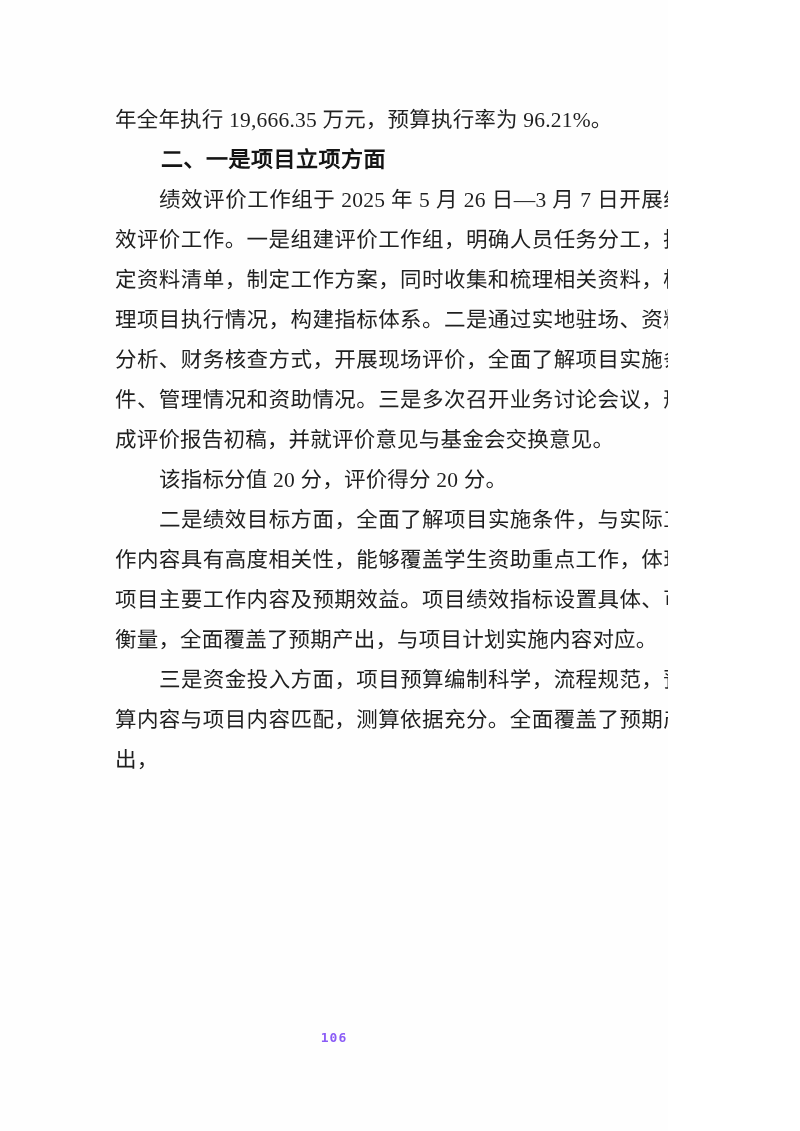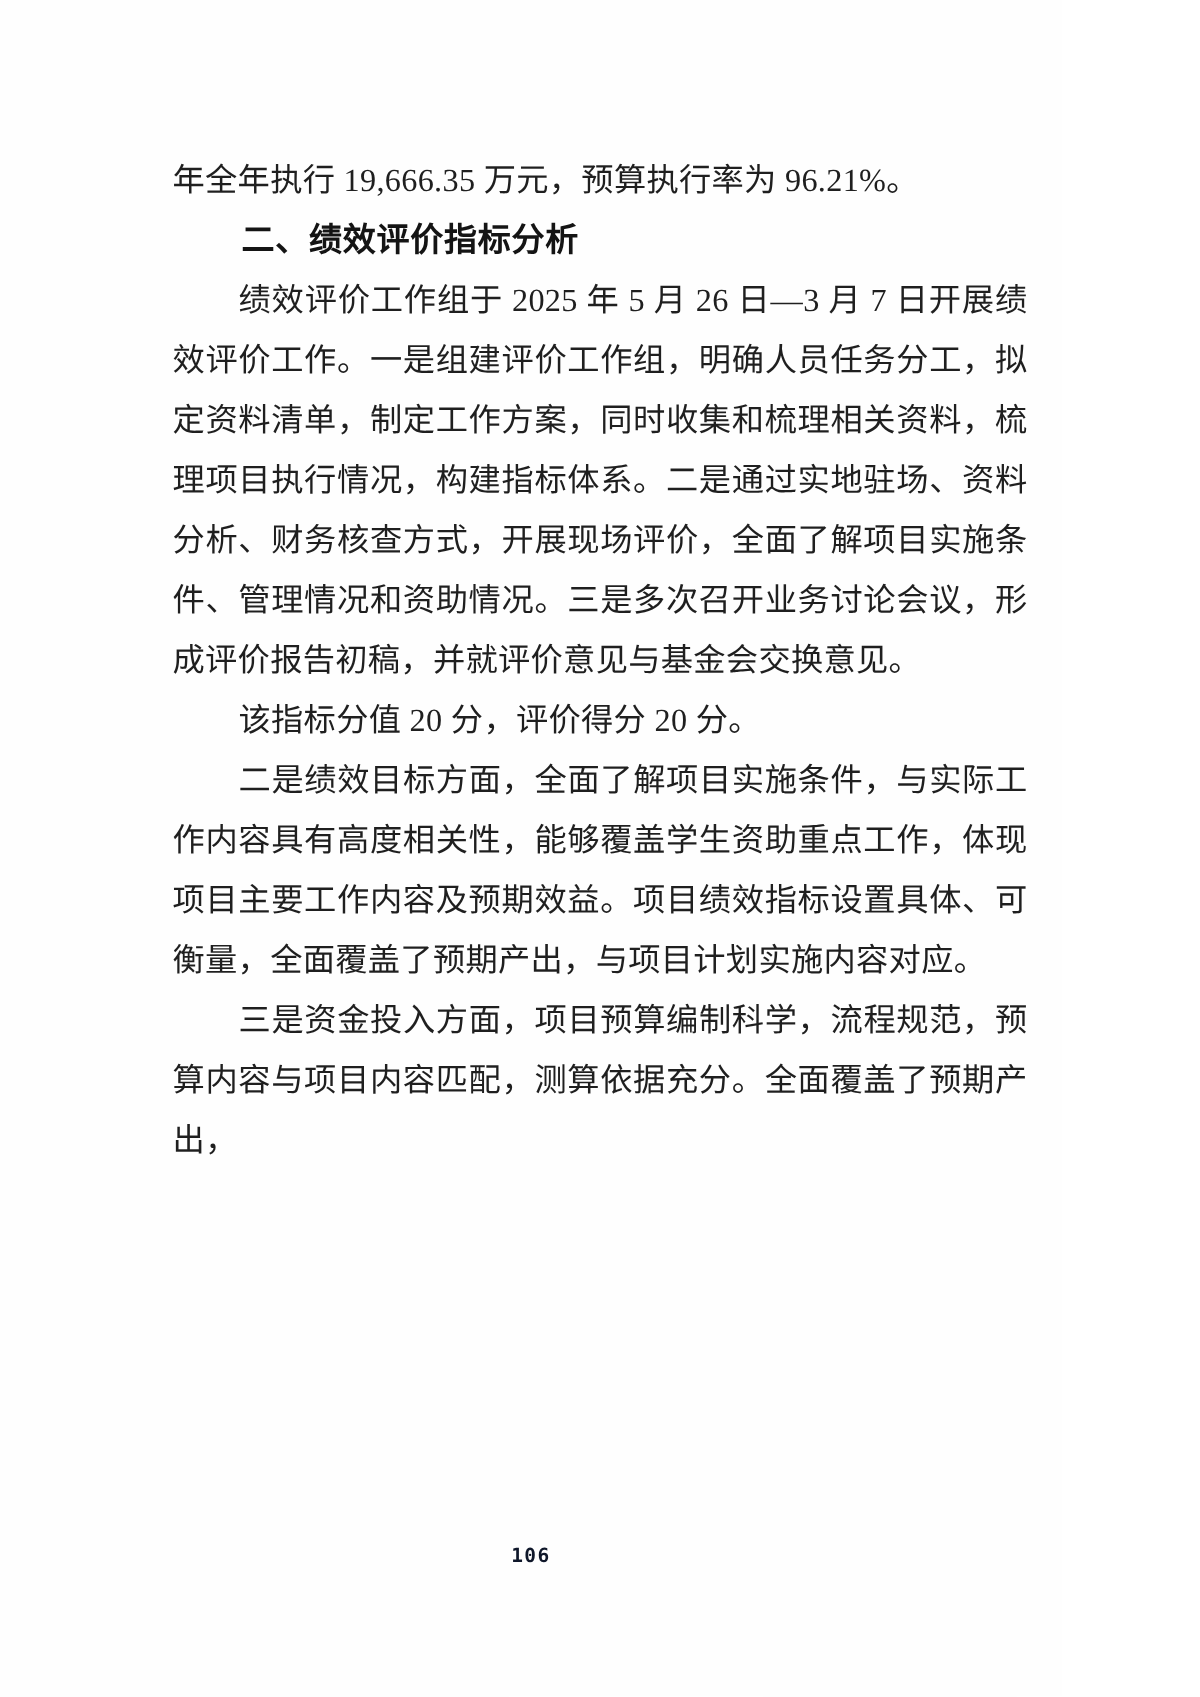--- a/index.html
+++ b/index.html
@@ -8,21 +8,20 @@
     background: #ffffff;
   }
   .page {
     position: relative;
     width: 668px;
     height: 1131px;
     background: #fefefe;
     overflow: hidden;
     font-family: "Liberation Serif", "DejaVu Serif", serif;
     color: #1f1f1f;
-    padding-left: 40px;
   }
   .content {
     position: absolute;
     left: 115px;
     top: 100px;
     width: 570px;
     font-size: 21.5px;
     line-height: 40px;
     text-align: justify;
     text-justify: inter-character;
@@ -58,29 +57,29 @@
   .pagenum {
     position: absolute;
     left: 0;
     top: 1030px;
     width: 100%;
     text-align: center;
     font-family: "DejaVu Sans Mono", "Liberation Mono", monospace;
     font-weight: 700;
     font-size: 13px;
     letter-spacing: 1px;
-    color: #0f172a;
+    color: #8b5cf6;
   }
 </style>
 </head>
 <body>
 
 <div class="page">
   <div class="content">
     <p class="cont">年全年执行 19,666.35 万元，预算执行率为 96.21%。</p>
-    <h2 class="h">二、绩效评价指标分析</h2>
+    <h2 class="h">二、一是项目立项方面</h2>
     <p class="para">绩效评价工作组于 2025 年 5 月 26 日—3 月 7 日开展绩效评价工作。一是组建评价工作组，明确人员任务分工，拟定资料清单，制定工作方案，同时收集和梳理相关资料，梳理项目执行情况，构建指标体系。二是通过实地驻场、资料分析、财务核查方式，开展现场评价，全面了解项目实施条件、管理情况和资助情况。三是多次召开业务讨论会议，形成评价报告初稿，并就评价意见与基金会交换意见。</p>
     <p class="para">该指标分值 20 分，评价得分 20 分。</p>
     <p class="para">二是绩效目标方面，全面了解项目实施条件，与实际工作内容具有高度相关性，能够覆盖学生资助重点工作，体现项目主要工作内容及预期效益。项目绩效指标设置具体、可衡量，全面覆盖了预期产出，与项目计划实施内容对应。</p>
     <p class="para">三是资金投入方面，项目预算编制科学，流程规范，预算内容与项目内容匹配，测算依据充分。全面覆盖了预期产出，</p>
   </div>
   <div class="pagenum">106</div>
 </div>
 
 </body></html>

